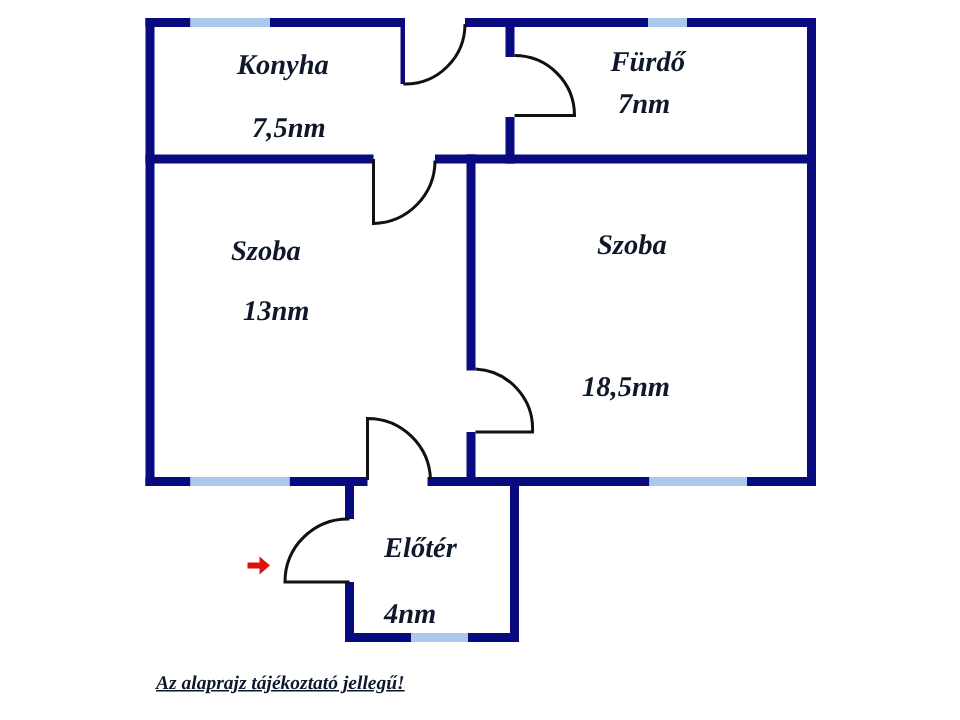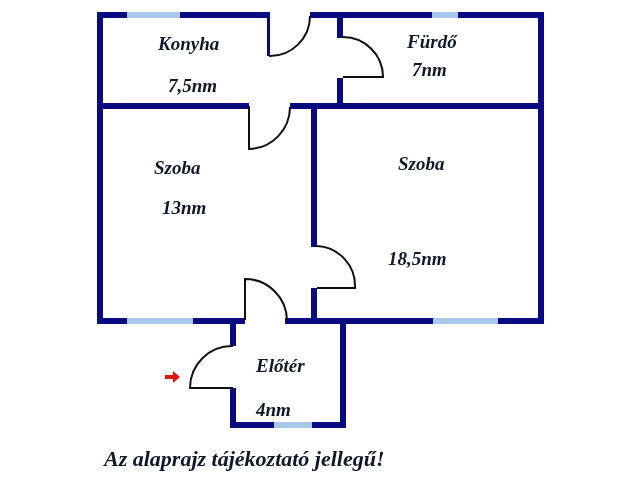--- a/index.html
+++ b/index.html
@@ -8,21 +8,21 @@
   .label {
     position: absolute;
     font-family: "Liberation Serif", "DejaVu Serif", serif;
     font-style: italic;
     font-weight: bold;
     color: #0f172a;
     font-size: 19px;
     line-height: 1;
     white-space: nowrap;
   }
-  .note { font-size: 22px; }
+  .note { font-size: 13px; text-decoration: underline; }
 </style>
 </head>
 <body>
 
 <svg id="plan" width="640" height="480" viewBox="0 0 640 480">
   <g fill="#0a0a80">
 
     <rect x="97" y="12" width="30" height="6"></rect>
     <rect x="180" y="12" width="90" height="6"></rect>
     <rect x="310" y="12" width="122" height="6"></rect>

